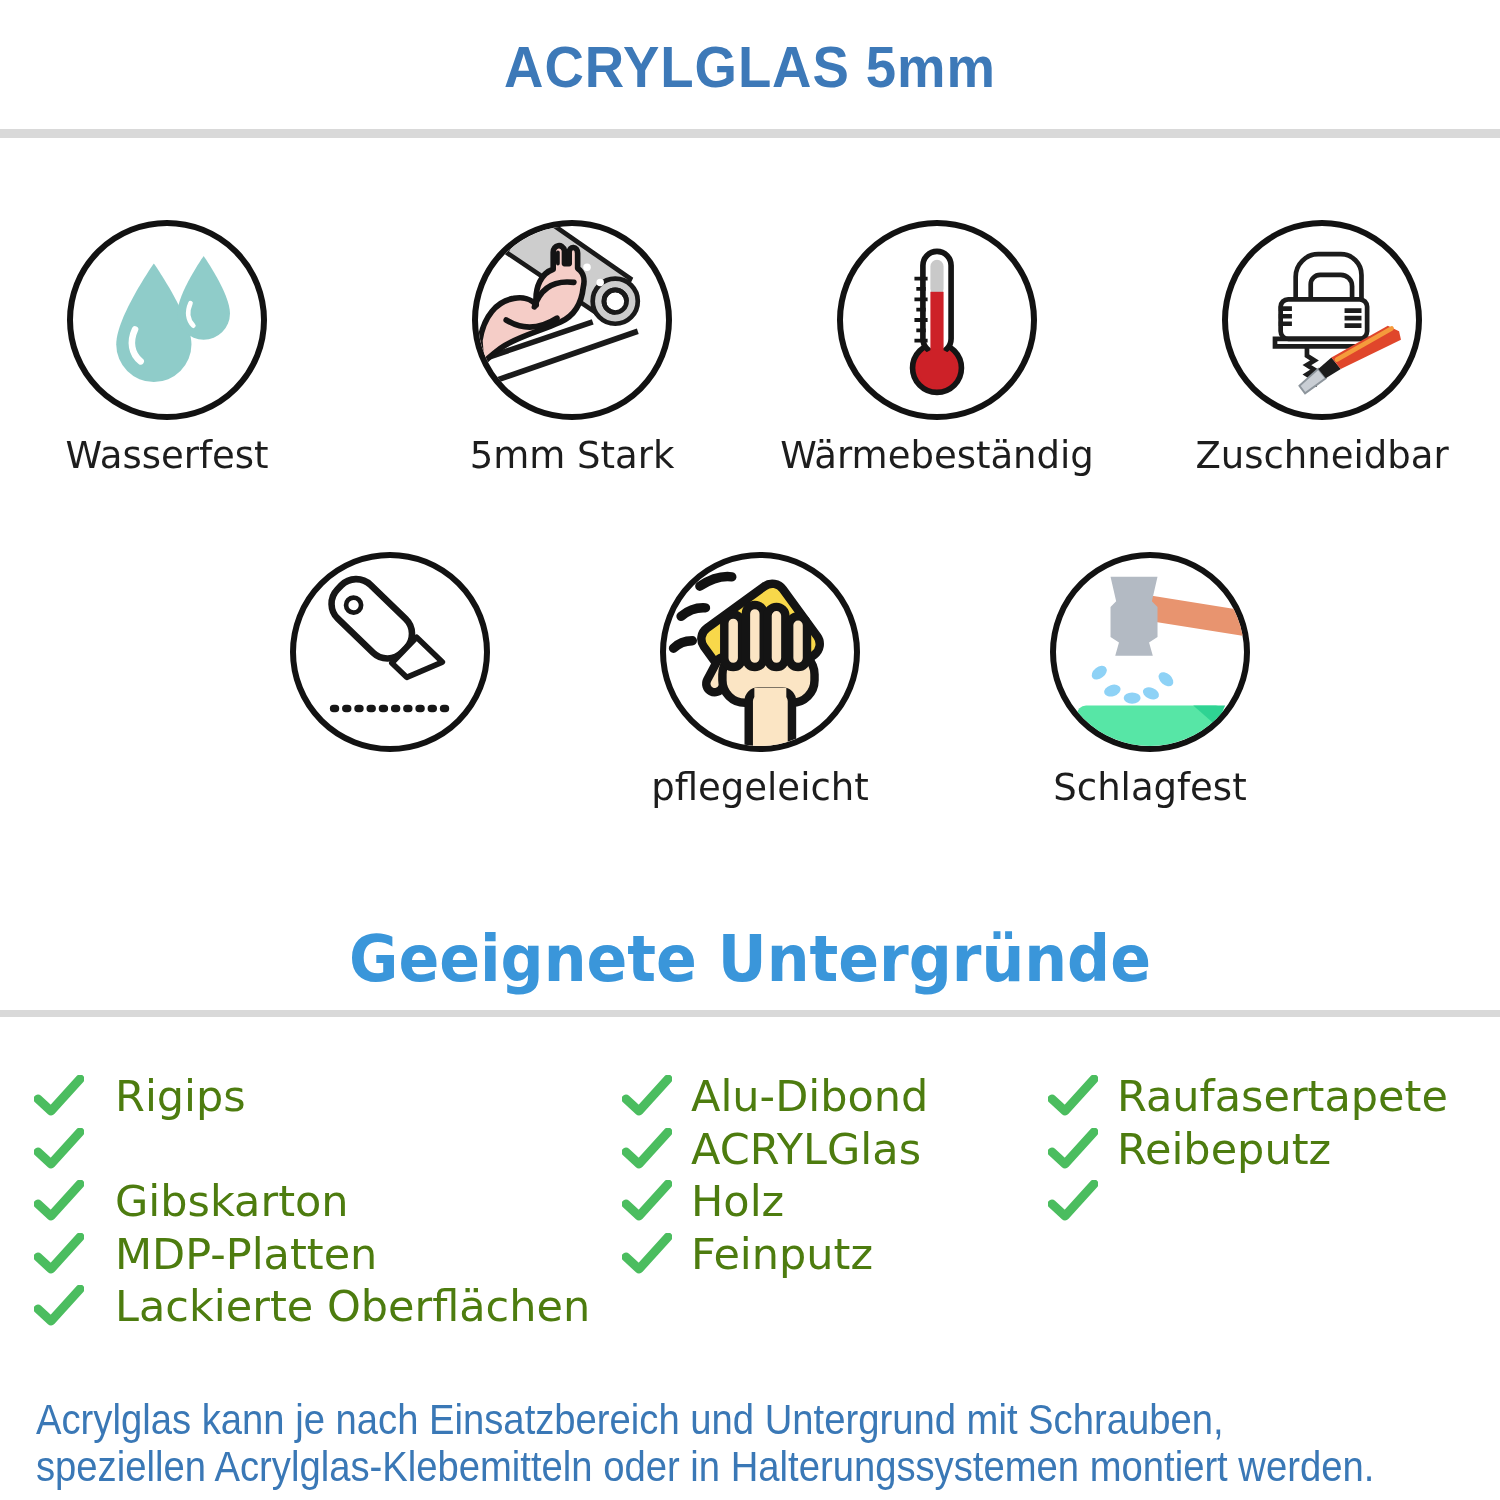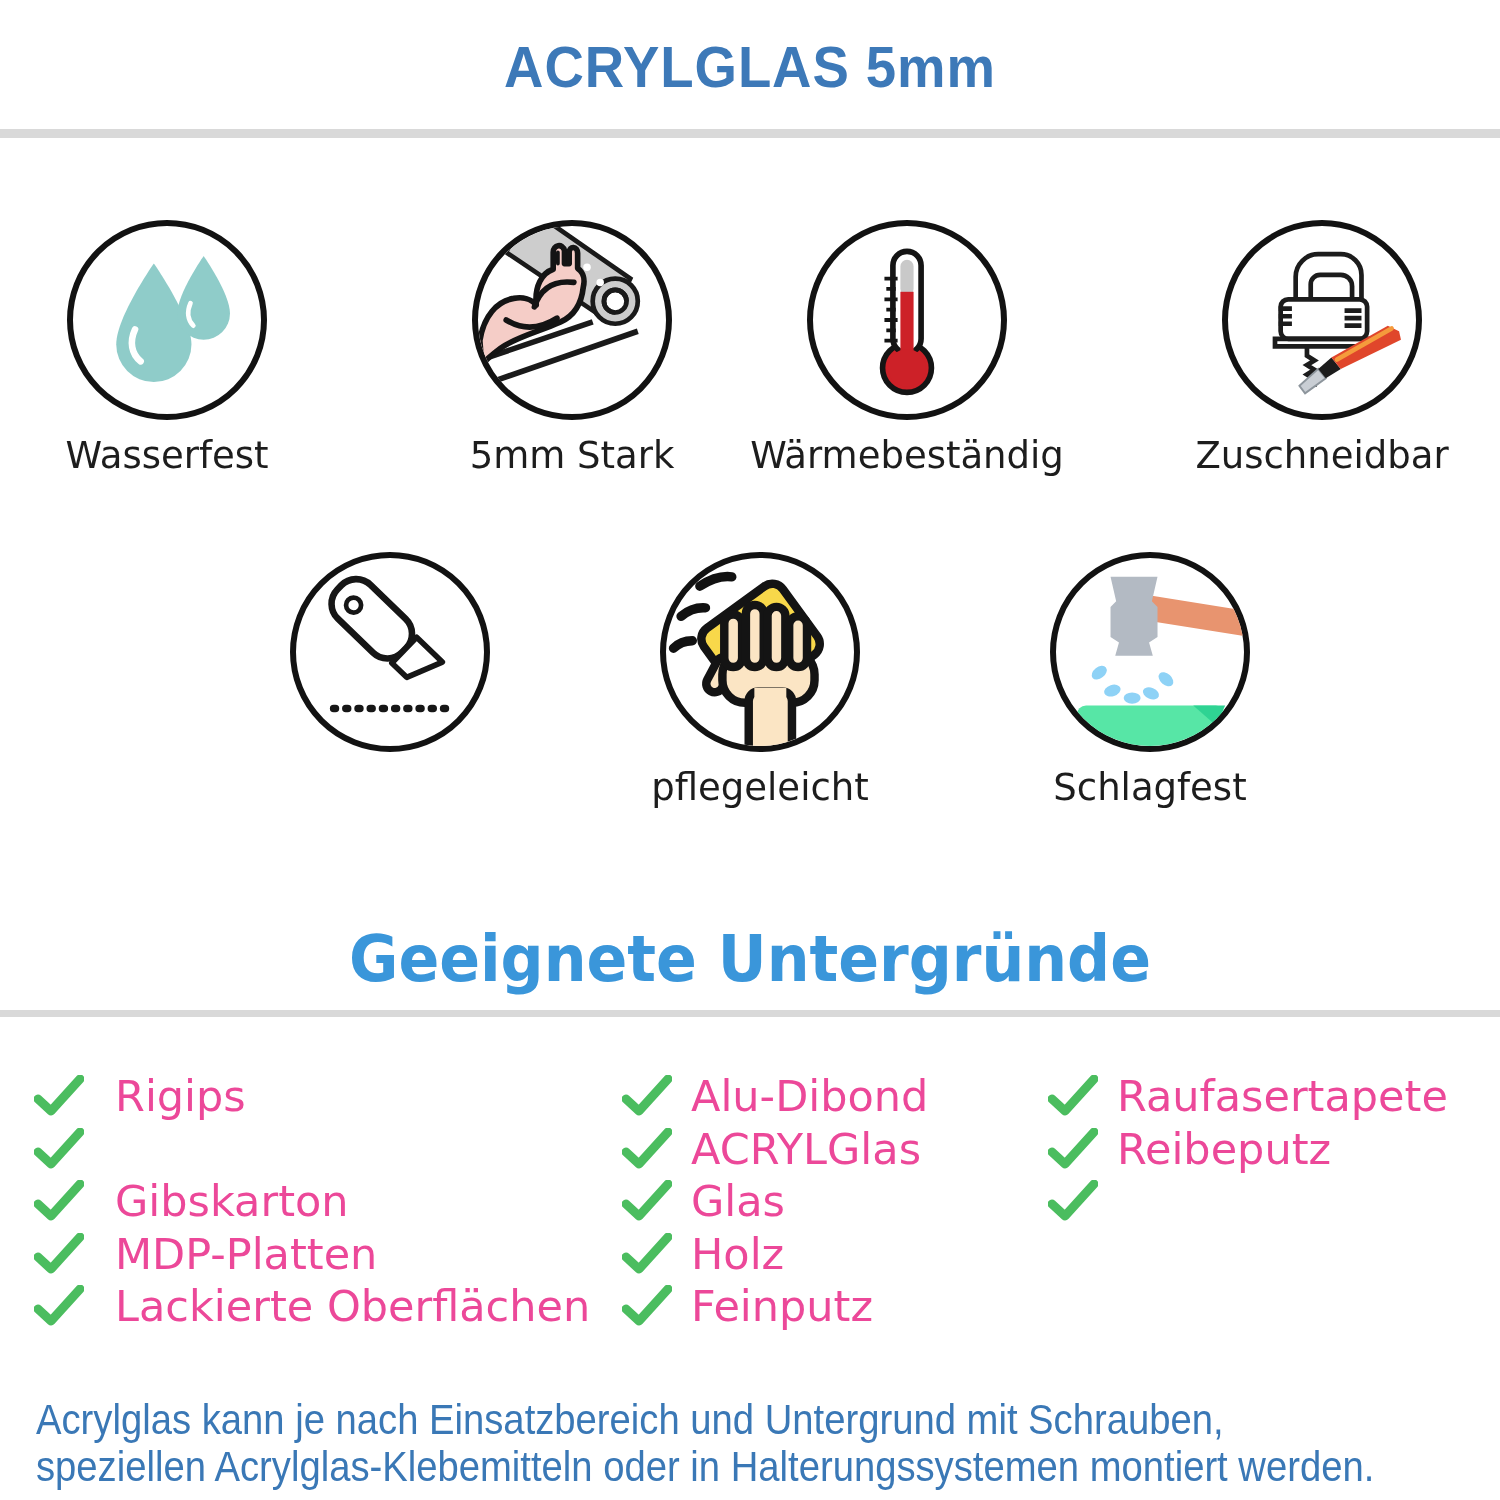--- a/index.html
+++ b/index.html
@@ -24,21 +24,21 @@
           font-size:64px;line-height:1;color:#3a96da;transform:scaleX(.94);
           font-family:"DejaVu Sans",sans-serif}
 
   .col{position:absolute;top:1070px}
   .col1{left:34px}.col2{left:622px}.col3{left:1048px}
   .check-item{display:flex;align-items:center;height:52.5px}
   .check-item svg{width:50px;height:42px;flex:none}
   .col1 .check-item svg{margin-right:31px}
   .col2 .check-item svg{margin-right:19px}
   .col3 .check-item svg{margin-right:19px}
-  .check-item span{font-size:43px;color:#ec4899;white-space:nowrap;
+  .check-item span{font-size:43px;color:#4d7c0f;white-space:nowrap;
                    font-family:"DejaVu Sans",sans-serif}
 
   .footer{position:absolute;left:36px;top:1396px;font-size:42px;line-height:1.13;
           color:#3a78b6;transform:scaleX(.91);transform-origin:left top;white-space:nowrap;
           font-family:"Liberation Sans",sans-serif}
 </style>
 </head>
 <body>
 
 <h1 class="title1">ACRYLGLAS 5mm</h1>
@@ -70,21 +70,21 @@
       <path d="M20,164 L170,112" stroke="#1a1a1a" stroke-width="6" fill="none"></path>
       <path d="M2,122 C6,96 20,80 38,77 C48,75 57,78 62,84 C60,64 68,50 80,46 L80,28 C80,20 90,18 92,26 L92,40 L97,40 L97,28 C97,21 106,21 106,29 L106,45 C112,49 114,57 112,65 C110,84 101,96 88,102 C66,112 40,118 24,130 C16,136 8,142 4,148 Z" fill="#f5cdc7" stroke="#141414" stroke-width="6" stroke-linejoin="round"></path>
       <path d="M30,100 q26,16 54,-2" stroke="#141414" stroke-width="6" fill="none" stroke-linecap="round"></path>
       <path d="M60,86 q10,-30 42,-26" stroke="#141414" stroke-width="6" fill="none" stroke-linecap="round"></path>
       <path d="M85,28 v12 M92,26 v14" stroke="#141414" stroke-width="4" fill="none" stroke-linecap="round"></path>
     </svg>
   </div>
   <div class="flabel">5mm Stark</div>
 </div>
 
-<div class="feature" style="left:737px;top:220px">
+<div class="feature" style="left:767px;top:220px">
   <div class="circle">
     <svg viewBox="0 0 200 200">
       <circle cx="100" cy="151" r="26" fill="#cd2128" stroke="#141414" stroke-width="6"></circle>
       <rect x="85" y="27" width="30" height="108" rx="15" fill="#ffffff" stroke="#141414" stroke-width="6"></rect>
       <rect x="93" y="36" width="14" height="38" rx="7" fill="#c9c9c9"></rect>
       <rect x="93" y="70" width="14" height="66" fill="#cd2128"></rect>
       <circle cx="100" cy="151" r="20" fill="#cd2128"></circle>
       <path d="M76,56 h14 M78,67 h10 M76,78 h14 M78,89 h10 M76,100 h14 M78,111 h10 M76,122 h14" stroke="#141414" stroke-width="4"></path>
     </svg>
   </div>
@@ -217,26 +217,20 @@
   <div class="check-item">
     <svg viewBox="0 0 50 42">
         <path d="M4,24 L17,36 L46,4" fill="none" stroke="#4bbd5f" stroke-width="9" stroke-linecap="round" stroke-linejoin="round"></path>
       </svg>
     <span>ACRYLGlas</span>
   </div>
   <div class="check-item">
     <svg viewBox="0 0 50 42">
         <path d="M4,24 L17,36 L46,4" fill="none" stroke="#4bbd5f" stroke-width="9" stroke-linecap="round" stroke-linejoin="round"></path>
       </svg>
-    <span>Glas</span>
-  </div>
-  <div class="check-item">
-    <svg viewBox="0 0 50 42">
-        <path d="M4,24 L17,36 L46,4" fill="none" stroke="#4bbd5f" stroke-width="9" stroke-linecap="round" stroke-linejoin="round"></path>
-      </svg>
     <span>Holz</span>
   </div>
   <div class="check-item">
     <svg viewBox="0 0 50 42">
         <path d="M4,24 L17,36 L46,4" fill="none" stroke="#4bbd5f" stroke-width="9" stroke-linecap="round" stroke-linejoin="round"></path>
       </svg>
     <span>Feinputz</span>
   </div>
 </div>
 

